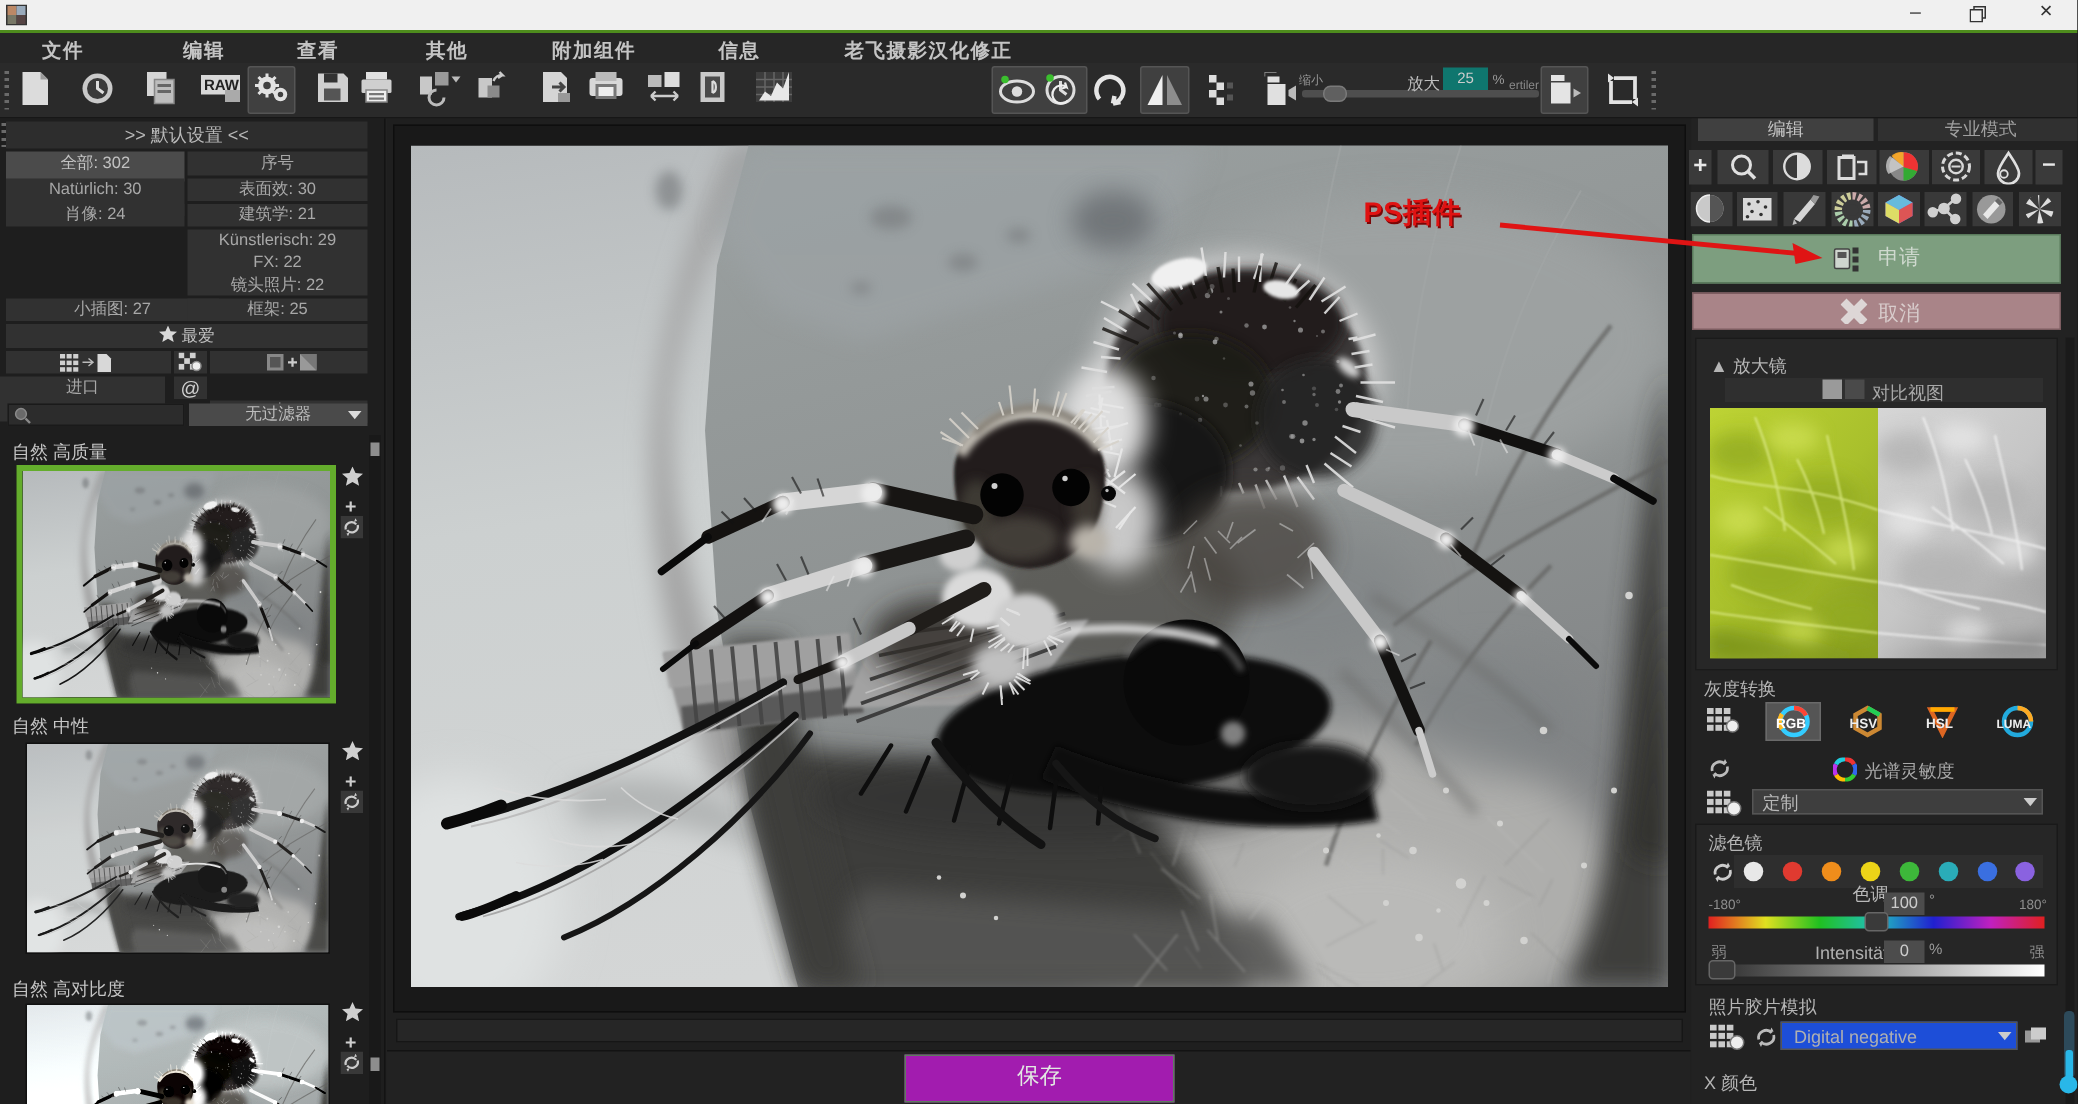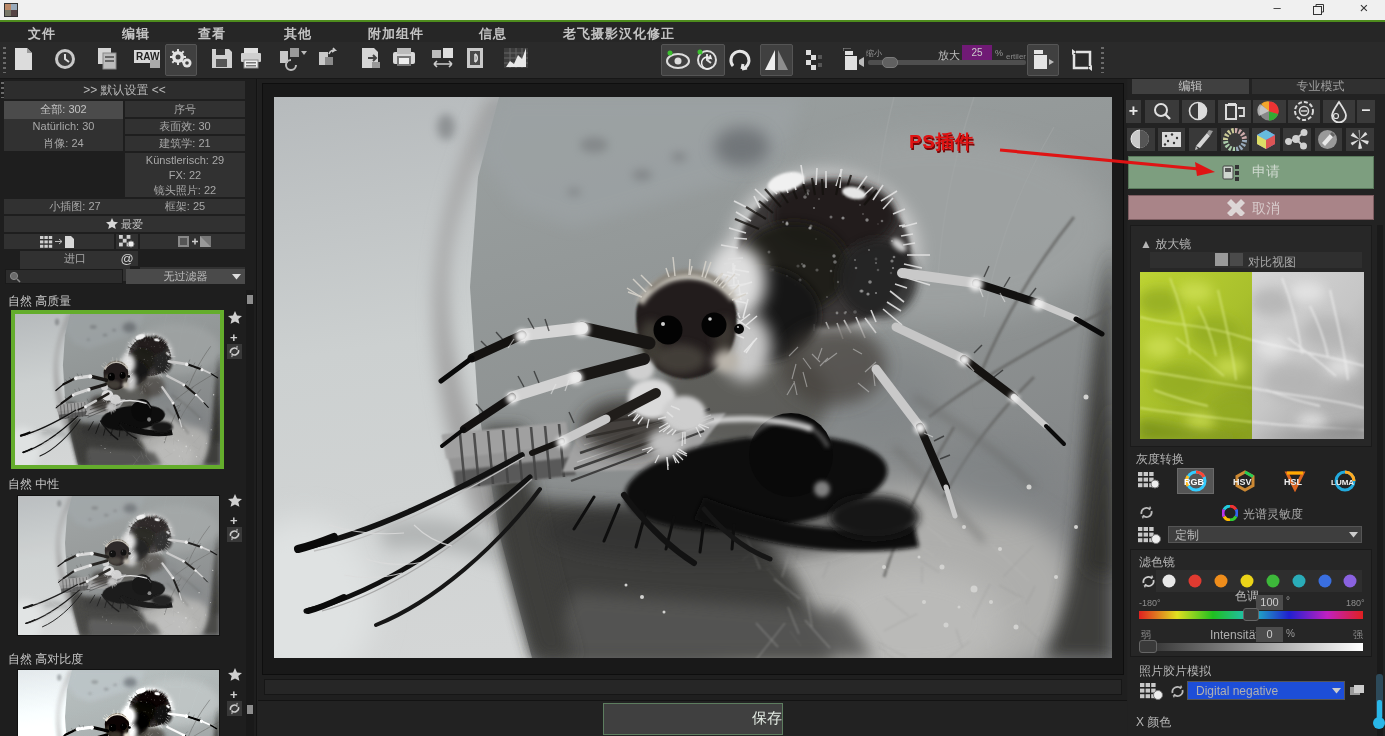--- a/index.html
+++ b/index.html
@@ -184,21 +184,21 @@
 <svg class="abs" style="left:843px;top:48px" width="22" height="24">
       <rect x="2" y="8" width="12" height="14" fill="#e0e0e0"></rect>
       <rect x="2" y="3" width="8" height="4" fill="#e0e0e0"></rect>
       <path d="M16 12l5-3v10l-5-3z" fill="#bbb"></path>
       <path d="M0 0h8m-8 0v3" stroke="#999"></path>
     </svg>
 <div class="abs" style="left:866px;top:48px;color:#9a9a9a;font-size:8px">缩小</div>
 <div class="abs" style="left:868px;top:60px;width:158px;height:5px;background:#4e4e4e;border-radius:2px"></div>
 <div class="abs" style="left:882px;top:57px;width:16px;height:11px;background:#606060;border-radius:5px;border:1px solid #7a7a7a"></div>
 <div class="abs" style="left:938px;top:48px;color:#bdbdbd;font-size:11px">放大</div>
-<div class="abs" style="left:962px;top:45px;width:30px;height:15px;background:#701a75;color:#ccc;font-size:10px;text-align:center;line-height:15px">25</div>
+<div class="abs" style="left:962px;top:45px;width:30px;height:15px;background:#0f766e;color:#ccc;font-size:10px;text-align:center;line-height:15px">25</div>
 <div class="abs" style="left:995px;top:48px;color:#9a9a9a;font-size:9px">%</div>
 <div class="abs" style="left:1006px;top:52px;color:#8a8a8a;font-size:8px">ertiler</div>
 <div class="tbtn hl abs" style="left:1027px;top:44px;width:32px;height:32px"></div>
 <svg class="abs" style="left:1030px;top:47px" width="26" height="26">
       <rect x="4" y="8" width="13" height="14" fill="#e4e4e4"></rect>
       <rect x="4" y="3" width="9" height="4" fill="#e4e4e4"></rect>
       <path d="M19 12l5 3-5 3z" fill="#bbb"></path>
     </svg>
 <svg class="abs" style="left:1068px;top:47px" width="28" height="26">
       <path d="M8 5h14v14M20 21H6V7" stroke="#e2e2e2" stroke-width="2.5" fill="none"></path>
@@ -776,21 +776,21 @@
       </g>
     </svg>
 <svg class="abs" style="left:178px;top:235px" width="34" height="13">
       <rect x="0" y="1" width="11" height="11" fill="#888"></rect>
       <rect x="2" y="3" width="7" height="7" fill="#555"></rect>
       <path d="M14 6.5h6M17 3.5v6" stroke="#ccc" stroke-width="1.5"></path>
       <rect x="22" y="1" width="11" height="11" fill="#999"></rect>
       <path d="M22 1h11v11z" fill="#777"></path>
     </svg>
 
-<div class="cell" style="left:20px;top:251px;width:110px;height:30px;line-height:15px">进口</div>
+<div class="cell" style="left:0;top:251px;width:110px;height:30px;line-height:15px">进口</div>
 <div class="cell" style="left:116px;top:251px;width:22px;height:15px;line-height:15px;font-size:13px;color:#d0d0d0">@</div>
 <div class="cell" style="left:140px;top:267px;width:105px;height:15px;line-height:15px">出口</div>
 
 <div class="abs" style="left:5px;top:269px;width:118px;height:15px;background:#2c2c2c;border:1px solid #1a1a1a"></div>
 <svg class="abs" style="left:9px;top:271px" width="12" height="12">
       <circle cx="5" cy="5" r="3.6" fill="#6a6a6a" stroke="#8a8a8a"></circle>
       <path d="M8 8l3 3" stroke="#8a8a8a" stroke-width="1.6"></path>
     </svg>
 <div class="abs" style="left:126px;top:269px;width:119px;height:15px;background:#4a4a4a;color:#bdbdbd;font-size:11px;text-align:center;line-height:15px">无过滤器</div>
 <svg class="abs" style="left:232px;top:274px" width="10" height="6">
@@ -846,21 +846,21 @@
 <div class="abs" style="left:247px;top:295px;width:6px;height:9px;background:#8d8d8d"></div>
 <div class="abs" style="left:247px;top:705px;width:6px;height:9px;background:#8d8d8d"></div>
 
 <div class="abs" style="left:258px;top:79px;width:869px;height:657px;background:#1f1f1f"></div>
 <div class="abs" style="left:262px;top:83px;width:862px;height:592px;background:#191919;border:1px solid #0e0e0e"></div>
 <svg class="abs" style="left:274px;top:97px" width="838" height="561" viewBox="0 0 838 561">
       <use href="#scene"></use>
     </svg>
 <div class="abs" style="left:264px;top:679px;width:858px;height:16px;background:#262626;border:1px solid #161616"></div>
 <div class="abs" style="left:258px;top:700px;width:869px;height:36px;background:#222;border-top:1px solid #131313"></div>
-<div class="abs" style="left:603px;top:703px;width:180px;height:32px;background:#404040;border:1px solid #5d7d5f;color:#e2eae2;font-size:15px;text-align:right;line-height:27px">保存</div>
+<div class="abs" style="left:603px;top:703px;width:180px;height:32px;background:#a21caf;border:1px solid #5d7d5f;color:#e2eae2;font-size:15px;text-align:center;line-height:27px">保存</div>
 
 <div class="abs" style="left:1128px;top:79px;width:257px;height:657px;background:#222"></div>
 <div class="abs" style="left:1132px;top:79px;width:117px;height:15px;background:#404040;color:#c5c5c5;font-size:12px;text-align:center;line-height:15px">编辑</div>
 <div class="abs" style="left:1252px;top:79px;width:137px;height:15px;background:#303030;color:#9f9f9f;font-size:12px;text-align:center;line-height:15px">专业模式</div>
 <div class="abs" style="left:1126px;top:100px;width:15px;height:23px;background:#3a3a3a;color:#e8e8e8;font-size:16px;font-weight:bold;text-align:center;line-height:21px">+</div>
 <div class="abs" style="left:1357px;top:100px;width:18px;height:23px;background:#3a3a3a;color:#e8e8e8;font-size:16px;font-weight:bold;text-align:center;line-height:20px">–</div>
 <svg class="abs" style="left:1144px;top:100px" width="212" height="23">
 <g>
         <rect x="1" y="0" width="34" height="23" fill="#3a3a3a"></rect>
         <rect x="38" y="0" width="33" height="23" fill="#3a3a3a"></rect>

